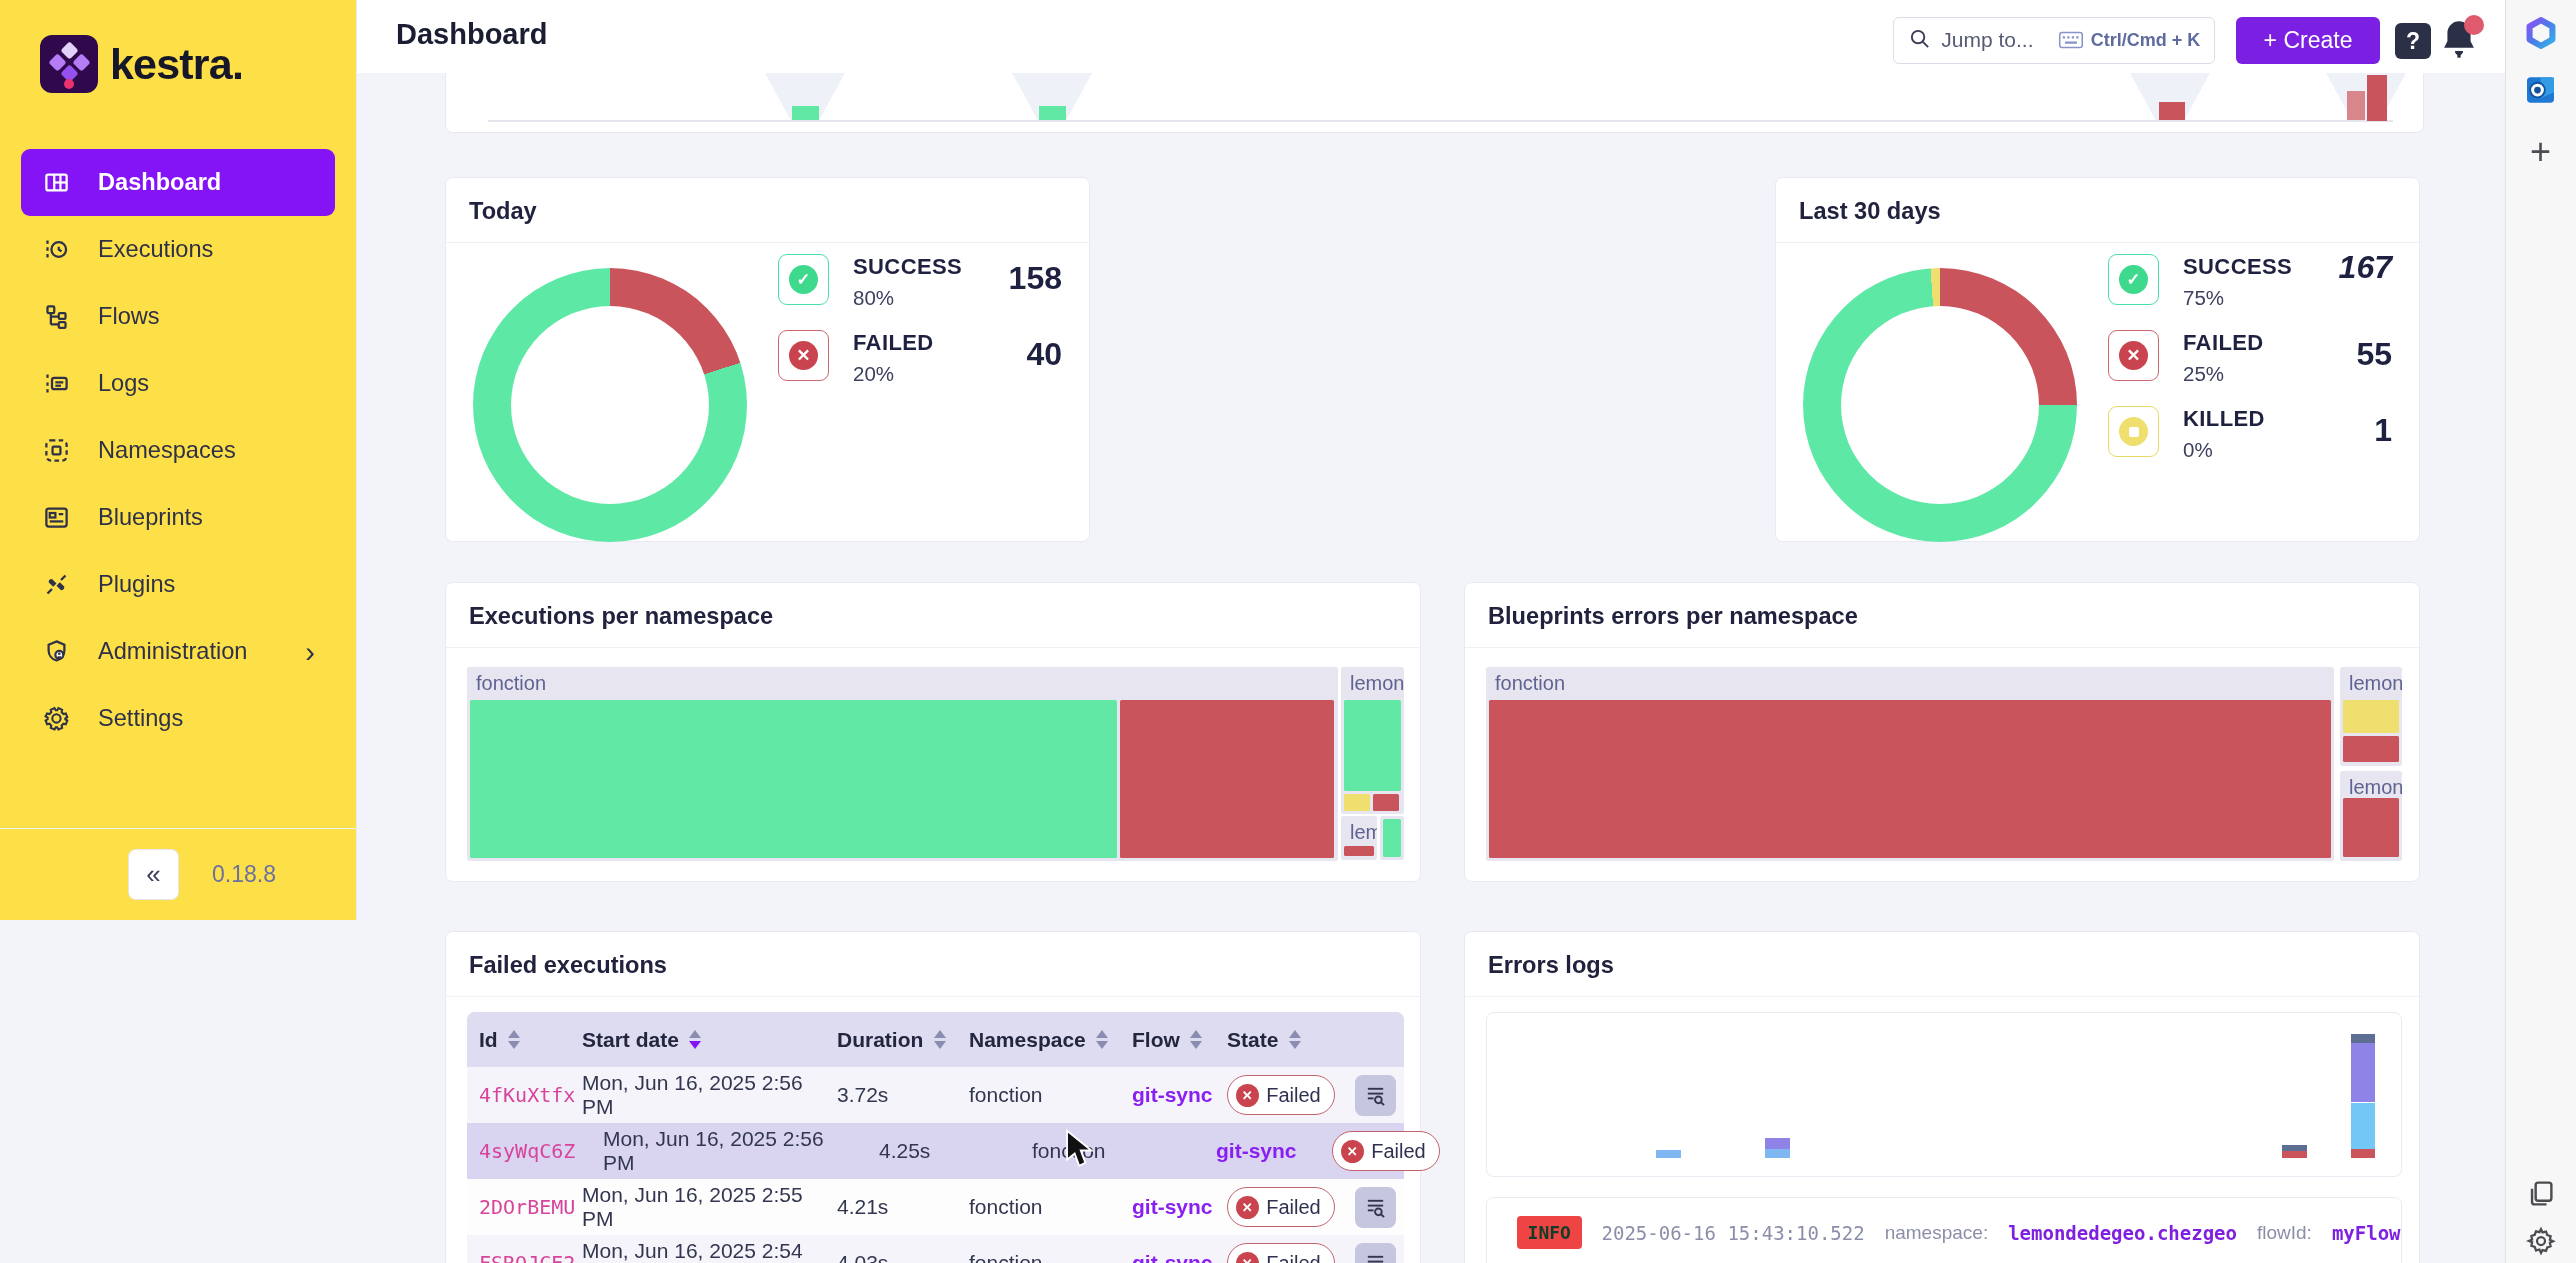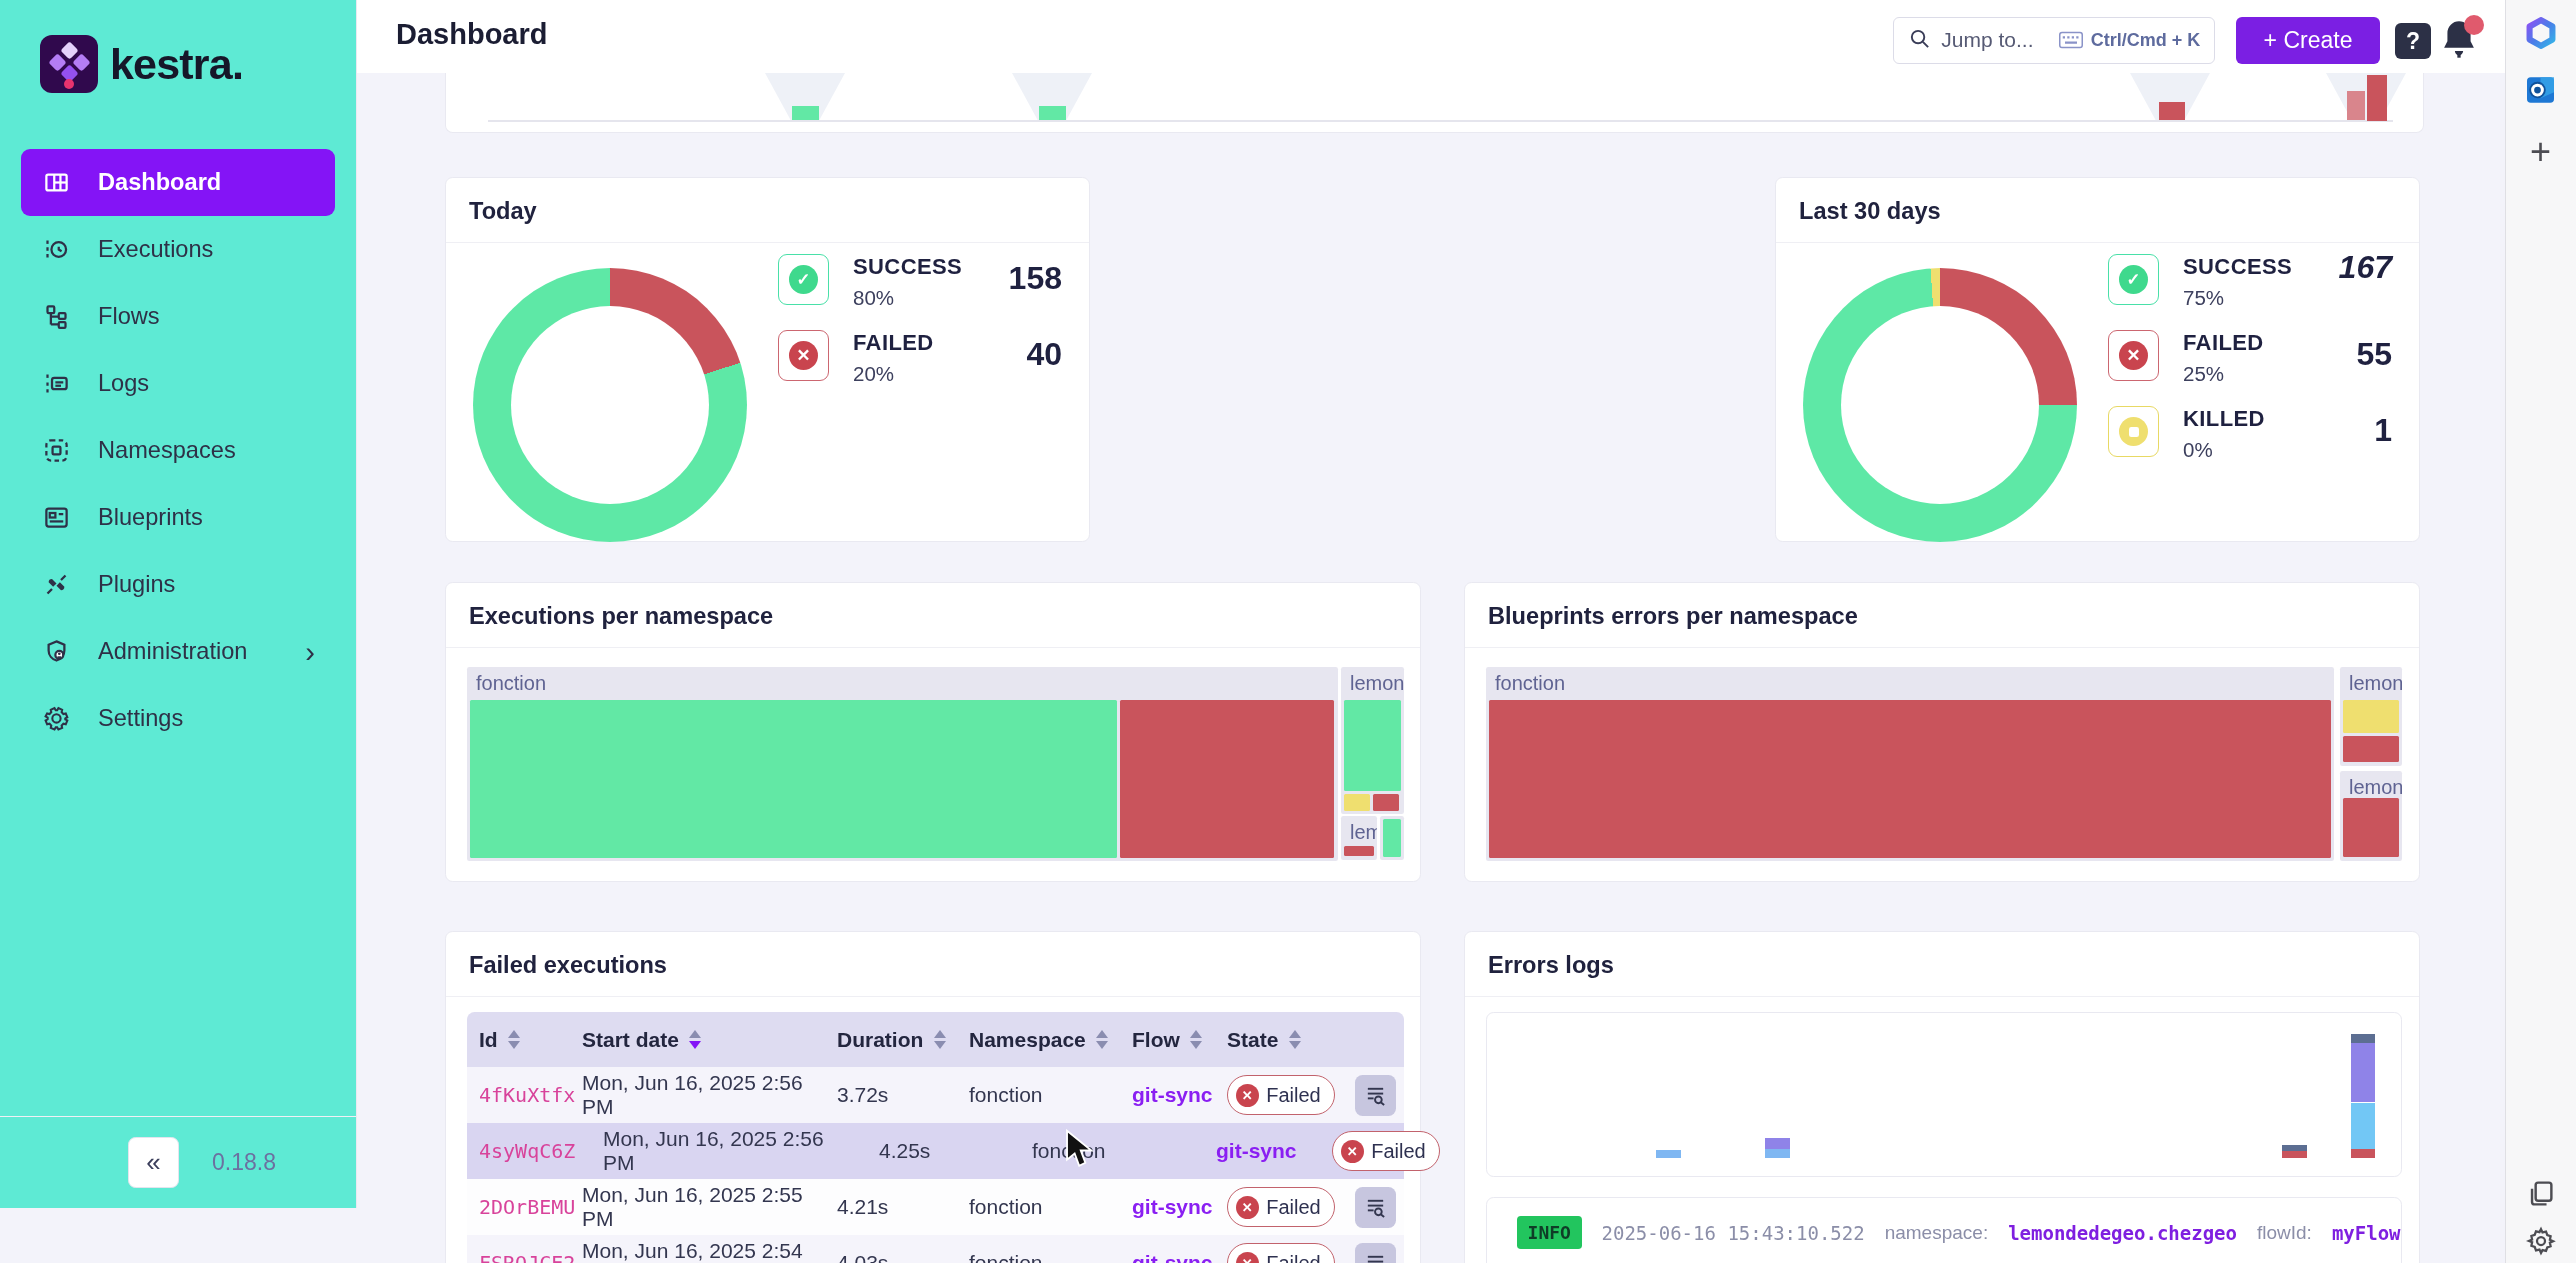--- a/index.html
+++ b/index.html
@@ -1,18 +1,18 @@
 <!DOCTYPE html>
 <html style="font-size:12px"><head>
 <meta charset="utf-8">
 <style>
   html,body{margin:0;padding:0;background:#fff;font-family:"Liberation Sans",sans-serif;}
   .screen{position:relative;width:2576px;height:1264px;overflow:hidden;background:#F3F3FA;}
   
-  .sidebar{position:absolute;left:0;top:0;width:356px;height:1208px;background:#5eead4;border-right:0.8px solid #E9E9F1;z-index:5;}
+  .sidebar{position:absolute;left:0;top:0;width:356px;height:920px;background:#fde047;border-right:0.8px solid #E9E9F1;z-index:5;}
   .logo{position:absolute;left:40px;top:35px;display:flex;align-items:center;gap:12px;}
   .logo-mark{width:58px;height:58px;border-radius:12px;background:#30094D;position:relative;}
   .logo-mark i{position:absolute;width:13px;height:13px;border-radius:3px;transform:rotate(45deg);}
   .logo-word{font-size:43px;font-weight:800;color:#161729;letter-spacing:-0.8px;}
   .nav{position:absolute;left:0;top:149px;width:356px;}
   .nav-item{display:flex;align-items:center;gap:27px;height:67px;margin:0 21px;padding:0 20px;border-radius:9px;color:#2E3147;font-size:23.6px;cursor:pointer;}
   .nav-item.active{background:#8414F6;color:#fff;font-weight:700;}
   .nav-item .nicon{width:30px;height:30px;flex:0 0 30px;display:flex;align-items:center;justify-content:center;}
   .nav-item svg{stroke:#2E3147;}
   .nav-item.active svg{stroke:#fff;}
@@ -76,21 +76,21 @@
   .tri-down{width:0;height:0;border-left:6.8px solid transparent;border-right:6.8px solid transparent;border-top:8.4px solid #8A8DB0;}
   .tri-active{border-top-color:#8414F6;}
   .badge-failed{display:inline-flex;align-items:center;gap:7.6px;height:38px;padding:0 13.7px 0 7.6px;border:1.5px solid #C2626C;border-radius:21px;background:#fff;color:#2E3150;font-size:20px;}
   .badge-x{width:23px;height:23px;border-radius:50%;background:#C9444E;color:#fff;font-size:13px;font-weight:700;display:flex;align-items:center;justify-content:center;}
   .act-btn{width:41px;height:41px;border-radius:7.6px;background:#C7C6DF;display:flex;align-items:center;justify-content:center;}
   
   .elog-chart{position:absolute;left:21px;top:80px;width:914px;height:163px;border:0.8px solid #E9E9F1;border-radius:7.6px;background:#fff;}
   .ebar{position:absolute;}
   .log-box{position:absolute;left:21px;top:265px;width:914px;height:106px;border:0.8px solid #E9E9F1;border-radius:7.6px;background:#fff;overflow:hidden;}
   .log-line{display:flex;align-items:center;gap:20px;margin:18px 0 0 30px;font-size:19px;font-family:"DejaVu Sans Mono",monospace;white-space:nowrap;}
-  .log-badge{background:#22c55e;color:#0F3D27;font-weight:700;padding:6px 10.6px;border-radius:3.8px;font-size:18px;}
+  .log-badge{background:#ef4444;color:#0F3D27;font-weight:700;padding:6px 10.6px;border-radius:3.8px;font-size:18px;}
   .log-gray{color:#8B8EA8;}
   .log-purple{color:#7F1FE0;font-weight:700;}
   .log-soft{color:#9C93C9;}
   
   .browser-panel{position:absolute;left:2505px;top:0;width:71px;height:1264px;background:#F7F7F8;border-left:0.8px solid #DFDFE4;z-index:6;}
   .bp-icon{position:absolute;left:18px;width:33px;height:33px;display:flex;align-items:center;justify-content:center;}
   .cursor{position:absolute;z-index:99;}
 </style>
 </head>
 <body>

